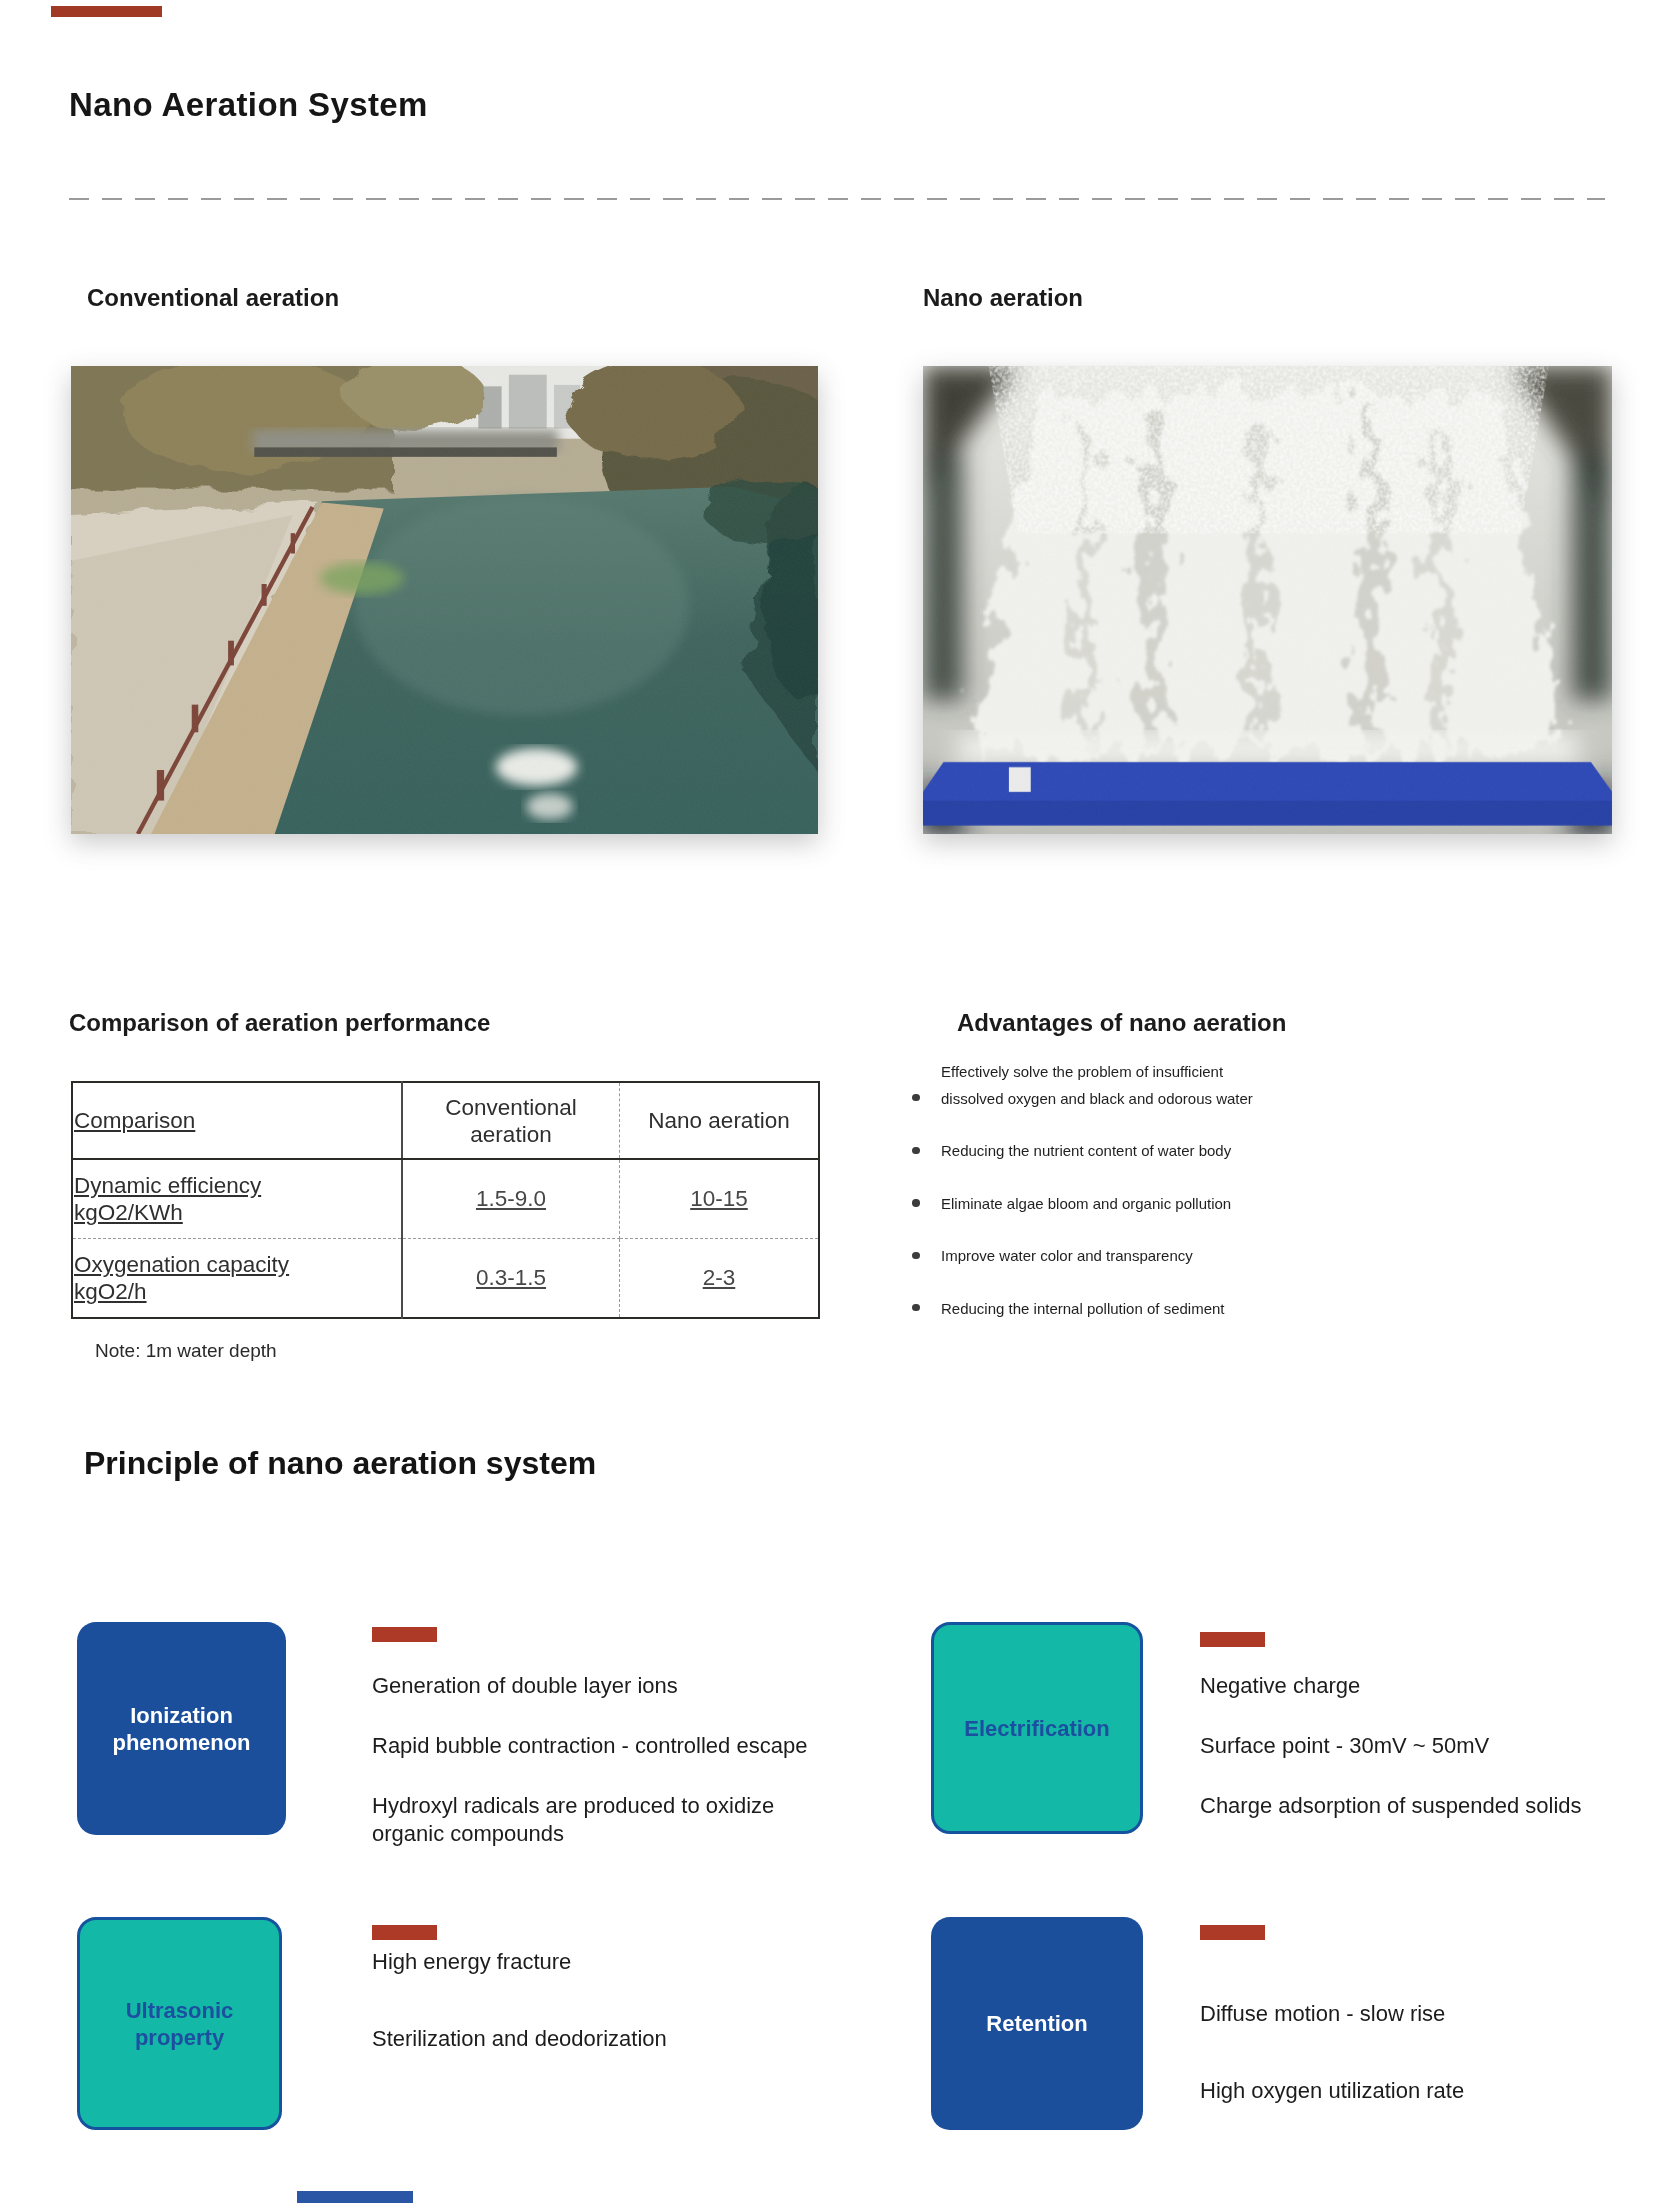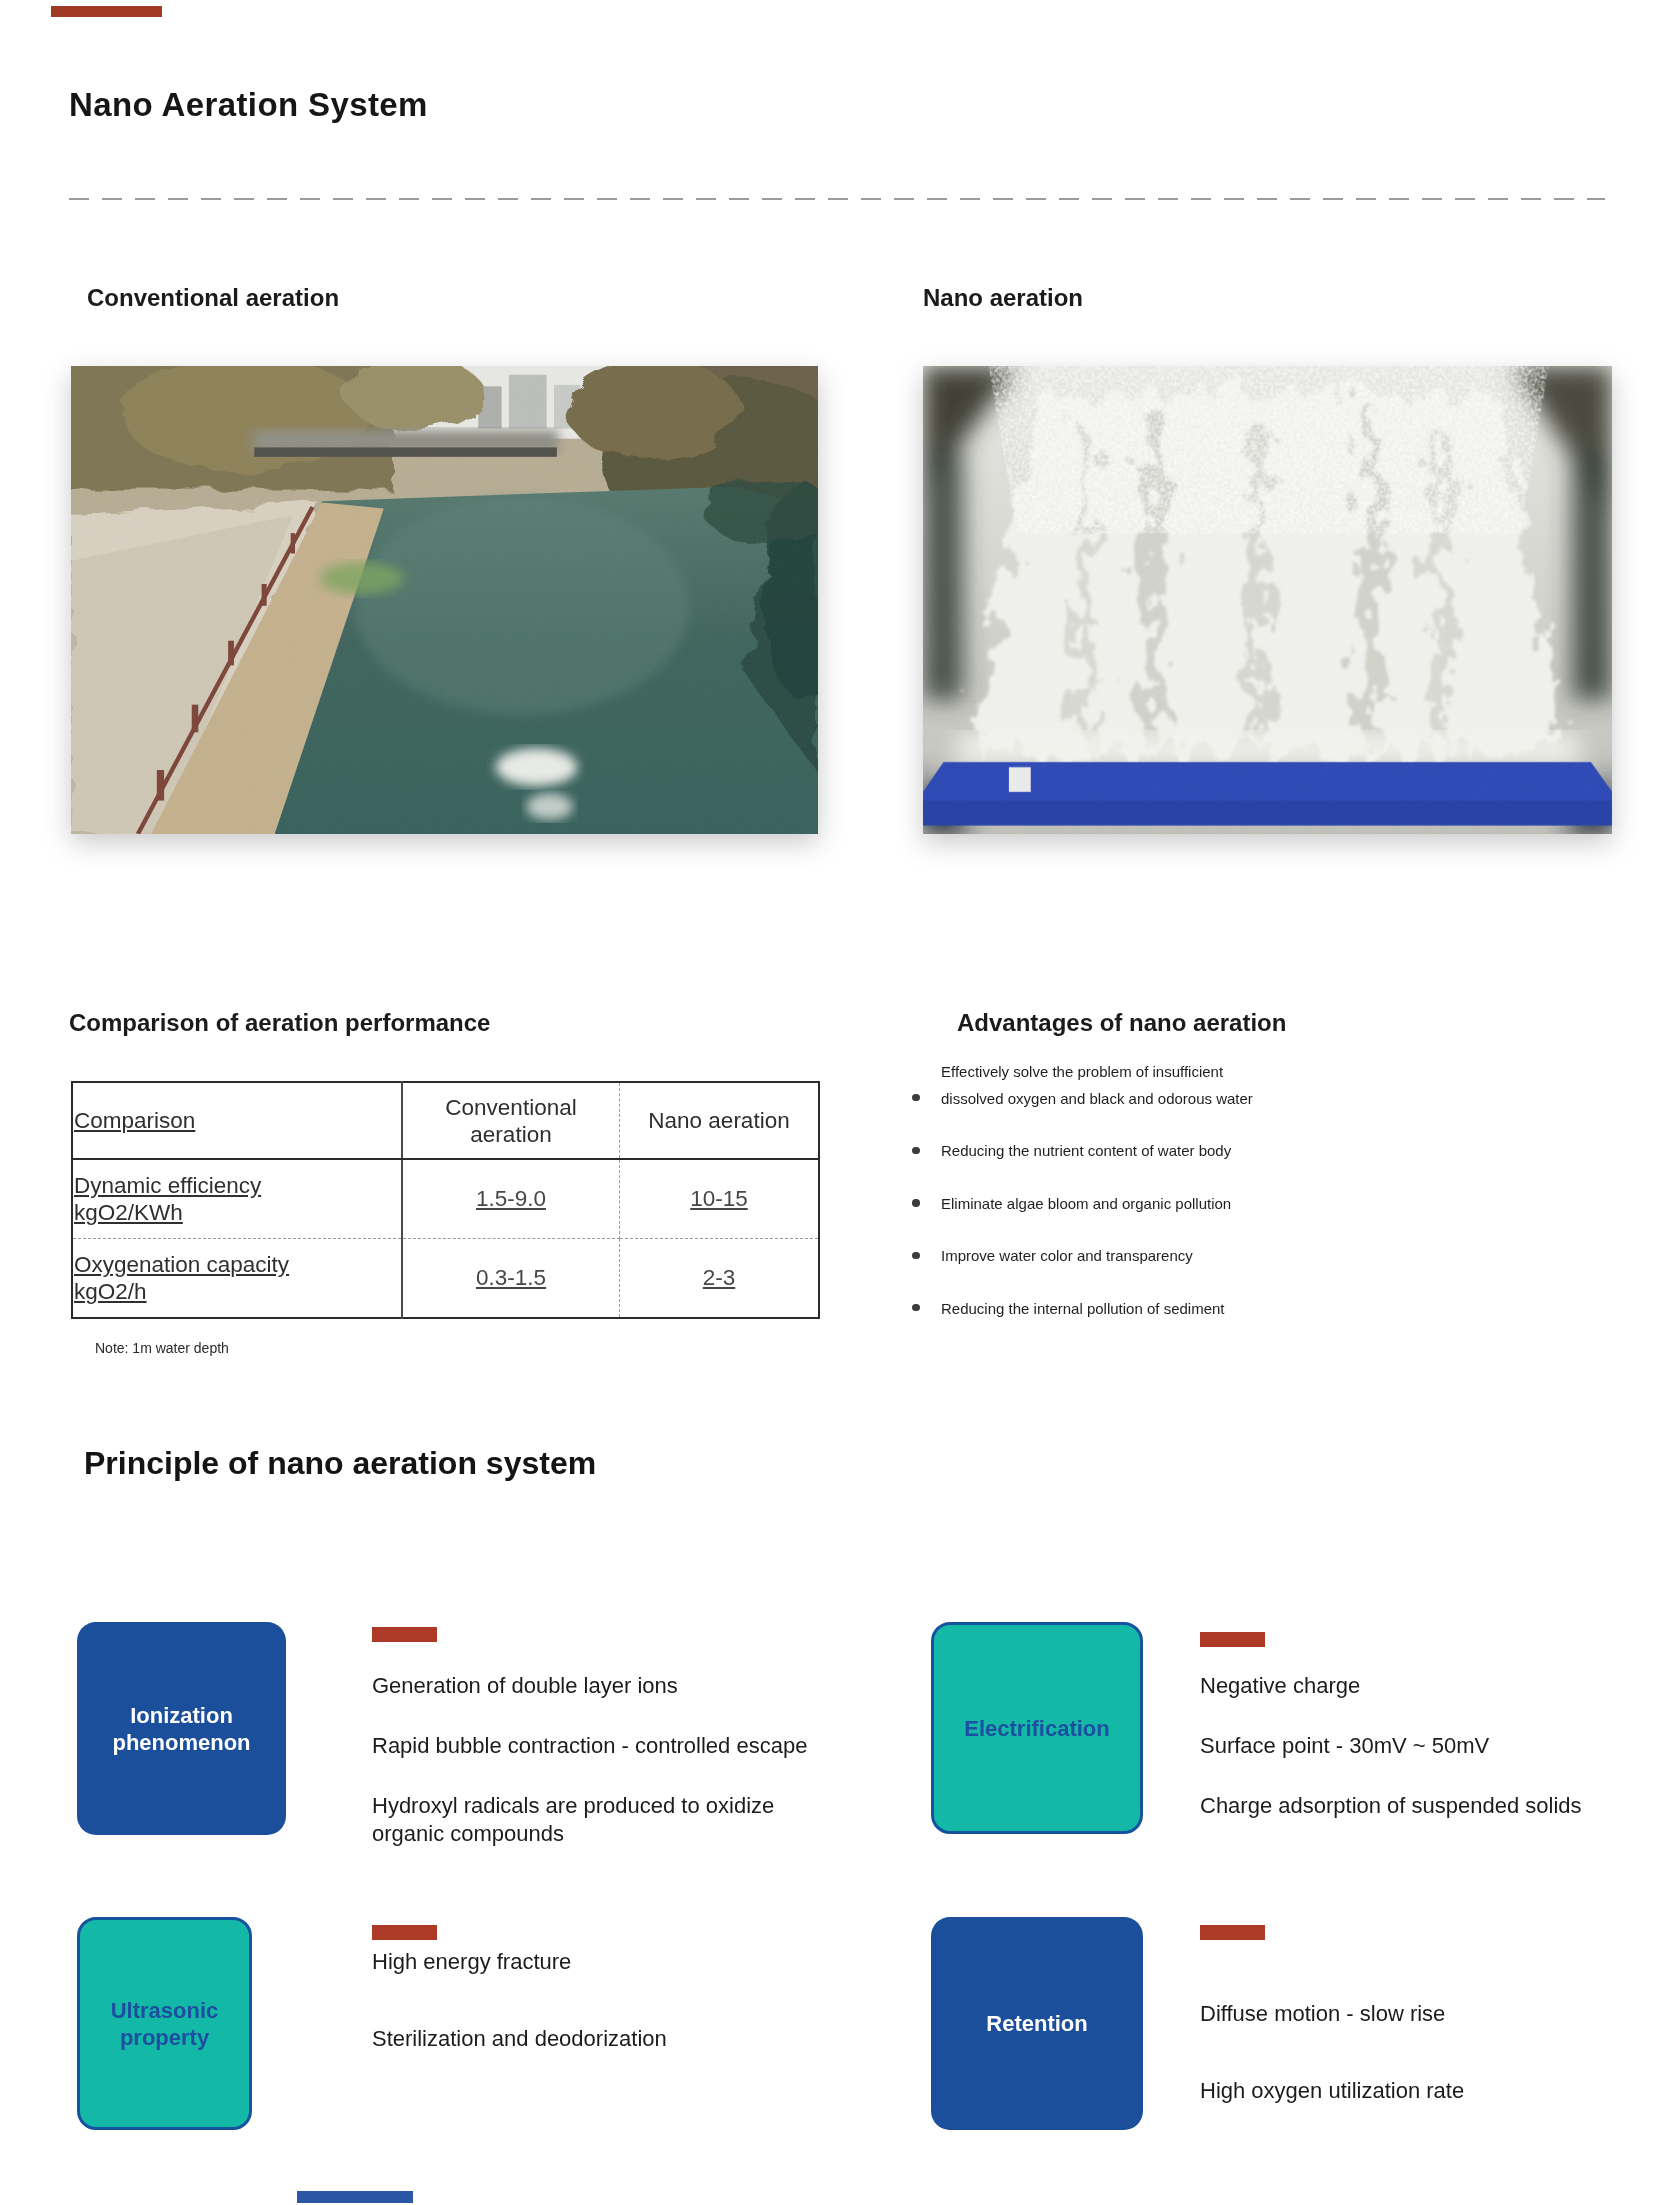--- a/index.html
+++ b/index.html
@@ -37,39 +37,39 @@
   .cmp-table .c3{width:196px;text-align:center;}
   .cmp-table{border:2.9px solid #2c2b28;}
   .cmp-table .hrow td{height:73px;}
   .cmp-table .drow td{height:76px;}
   .cmp-table .hrow td{border-bottom:2.9px solid #2c2b28;}
   .cmp-table .drow1 td{border-bottom:1.5px dashed #9a9a9a;}
   .cmp-table td.c1{border-right:2.2px solid #4a4a46;}
   .cmp-table td.c2{border-right:1.5px dashed #9a9a9a;}
   .cmp-table .val{color:#474747;white-space:nowrap;text-decoration:underline;}
   .cmp-table .line{display:block;line-height:27px;}
-  .note{left:95px;top:1340px;font-size:14px;color:#2a2a2a;}
+  .note{left:95px;top:1340px;font-size:19px;color:#2a2a2a;}
 
   
   .adv-list{left:905px;top:1058px;width:734px;list-style:none;margin:0;padding:0;}
   .adv-item{position:relative;padding-left:36px;margin:0 0 25.4px 0;font-size:15px;color:#1f1f1f;}
   .adv-item .line{display:block;line-height:27px;white-space:nowrap;}
   .adv-item .dot{position:absolute;left:7.3px;top:9.5px;width:7.3px;height:7.3px;border-radius:50%;background:#3c3c3c;}
   .adv-item.two .dot{top:36px;}
 
   
   .card{border-radius:19px;display:flex;align-items:center;justify-content:center;text-align:center;padding:0 10.2px;box-sizing:border-box;}
   .card .card-title{font-size:22px;font-weight:700;line-height:27px;}
   .card-filled{background:#1b4e9b;}
   .card-filled .card-title{color:#ffffff;}
   .card-outline{background:#14b8a6;border:3.6px solid #15539f;}
   .card-outline .card-title{color:#1c4fa0;}
   .card-1{left:77px;top:1622px;width:209px;height:213px;}
   .card-2{left:931px;top:1622px;width:212px;height:212px;}
-  .card-3{left:77px;top:1917px;width:175px;height:213px;}
+  .card-3{left:77px;top:1917px;width:205px;height:213px;}
   .card-4{left:931px;top:1917px;width:212px;height:213px;}
 
   .accent-chip{width:65px;height:14.5px;background:#ad3a26;}
   .chip-1{left:372px;top:1627px;}
   .chip-2{left:1200px;top:1632px;}
   .chip-3{left:372px;top:1925px;}
   .chip-4{left:1200px;top:1925px;}
 
   .points{margin:0;padding:0;}
   .points p{margin:0;font-size:22px;color:#1c1c1c;}

